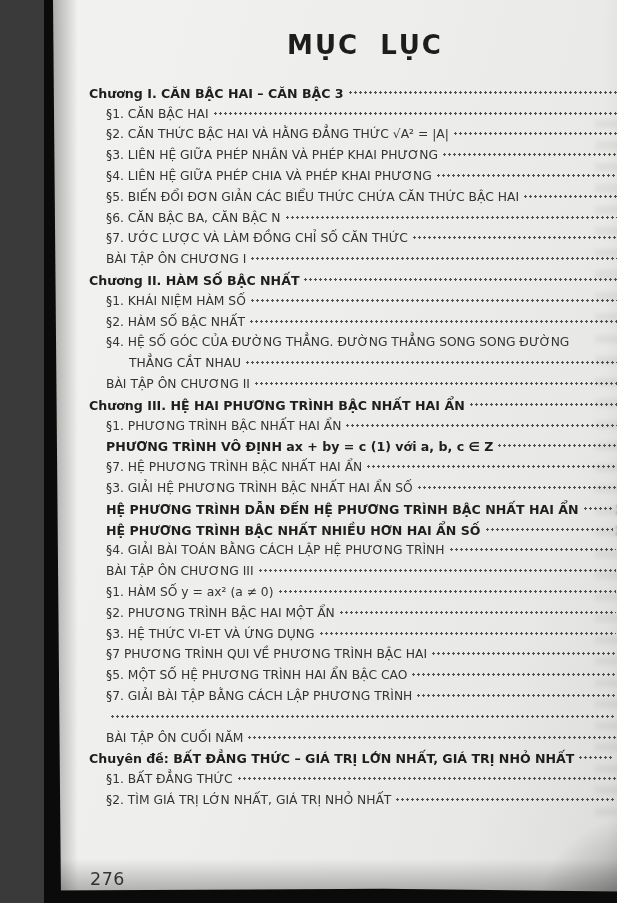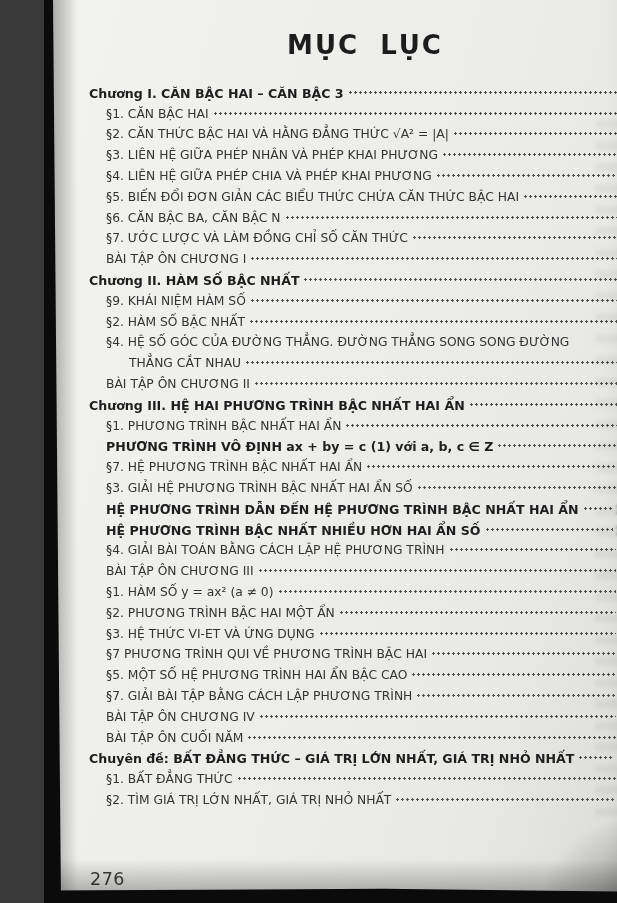--- a/index.html
+++ b/index.html
@@ -100,21 +100,21 @@
           <span class="t">BÀI TẬP ÔN CHƯƠNG I</span>
           <span class="leader"></span>
           <span class="page-num fade0">45</span>
         </div>
         <div class="toc-row indent-0 bold">
           <span class="t">Chương II. HÀM SỐ BẬC NHẤT</span>
           <span class="leader"></span>
           <span class="page-num fade0">54</span>
         </div>
         <div class="toc-row indent-1">
-          <span class="t">§9. KHÁI NIỆM HÀM SỐ</span>
+          <span class="t">§1. KHÁI NIỆM HÀM SỐ</span>
           <span class="leader"></span>
           <span class="page-num fade0">54</span>
         </div>
         <div class="toc-row indent-1">
           <span class="t">§2. HÀM SỐ BẬC NHẤT</span>
           <span class="leader"></span>
           <span class="page-num fade1">62</span>
         </div>
         <div class="toc-row indent-1">
           <span class="t">§4. HỆ SỐ GÓC CỦA ĐƯỜNG THẲNG. ĐƯỜNG THẲNG SONG SONG ĐƯỜNG</span>
@@ -198,21 +198,20 @@
           <span class="t">§5. MỘT SỐ HỆ PHƯƠNG TRÌNH HAI ẨN BẬC CAO</span>
           <span class="leader"></span>
           <span class="page-num fade3">166</span>
         </div>
         <div class="toc-row indent-1">
           <span class="t">§7. GIẢI BÀI TẬP BẰNG CÁCH LẬP PHƯƠNG TRÌNH</span>
           <span class="leader"></span>
           <span class="page-num fade3">180</span>
         </div>
         <div class="toc-row indent-1">
-          <span class="t">BÀI TẬP ÔN CHƯƠNG IV</span>
           <span class="leader"></span>
           <span class="page-num fade3">186</span>
         </div>
         <div class="toc-row indent-1">
           <span class="t">BÀI TẬP ÔN CUỐI NĂM</span>
           <span class="leader"></span>
           <span class="page-num fade3">204</span>
         </div>
         <div class="toc-row indent-0 bold">
           <span class="t">Chuyên đề: BẤT ĐẲNG THỨC – GIÁ TRỊ LỚN NHẤT,  GIÁ TRỊ NHỎ NHẤT</span>

